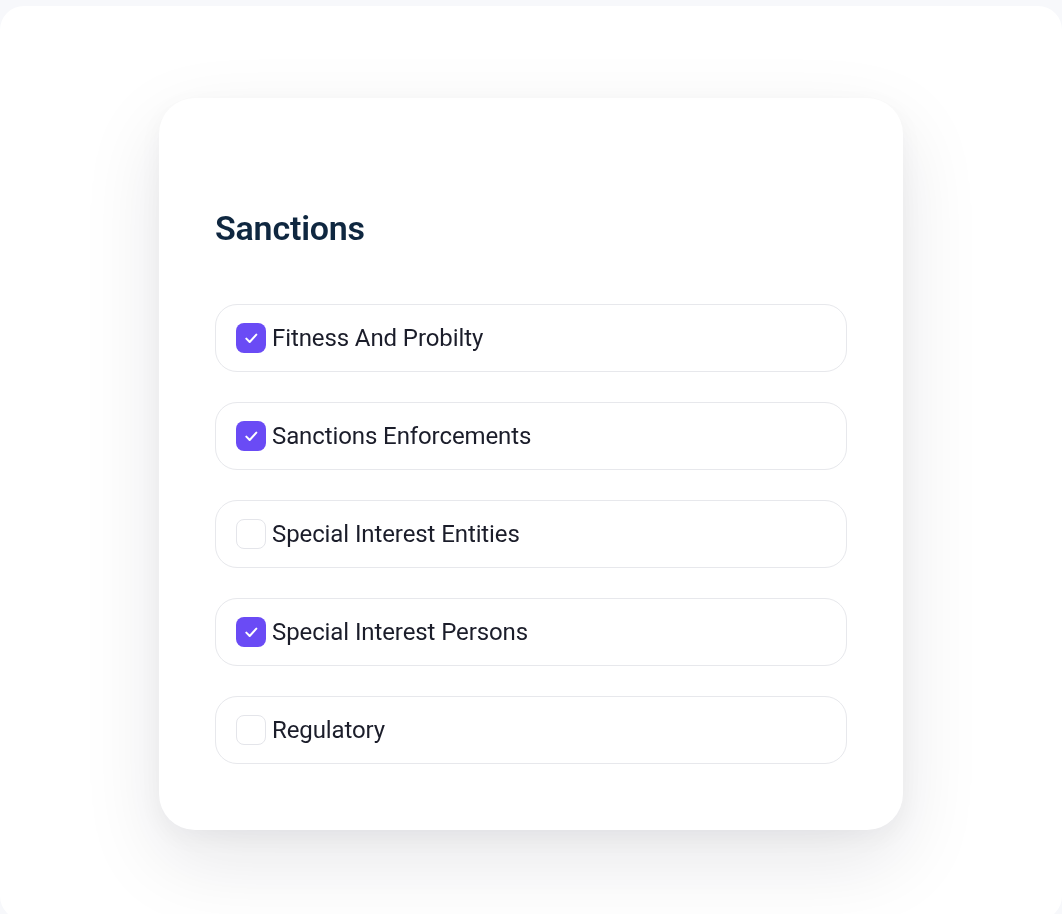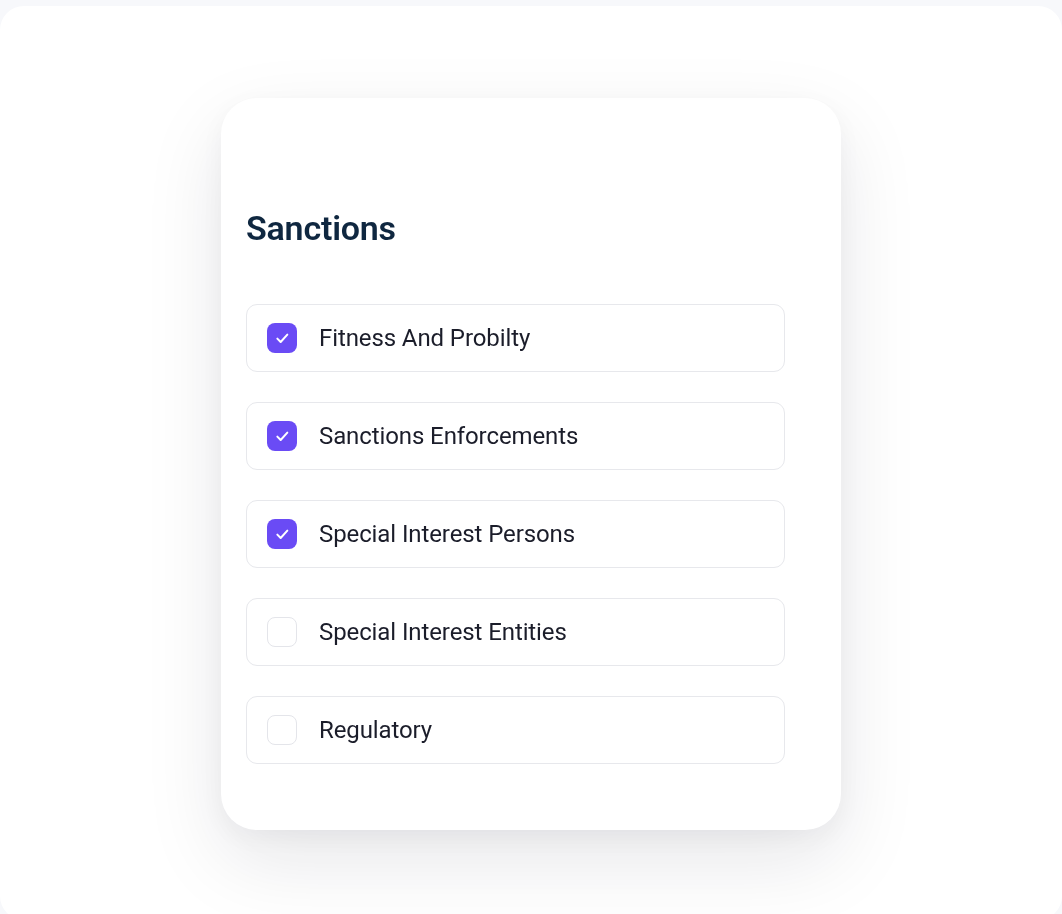--- a/index.html
+++ b/index.html
@@ -22,46 +22,46 @@
     background: #ffffff;
     border-radius: 24px;
     margin-top: 6px;
     position: relative;
     display: flex;
     justify-content: center;
     align-items: flex-start;
   }
   .card {
     margin-top: 92px;
-    width: 620px;
+    width: 744px;
     background: #ffffff;
     border-radius: 36px;
     box-shadow: 0 30px 80px rgba(16, 24, 40, 0.10), 0 8px 24px rgba(16, 24, 40, 0.04);
-    padding: 110px 56px 66px 25px;
+    padding: 110px 56px 66px 56px;
   }
   .card-title {
     font-size: 34px;
     font-weight: 600;
     color: #0f2740;
     letter-spacing: -0.2px;
     margin-bottom: 56px;
   }
   .options {
     display: flex;
     flex-direction: column;
     gap: 30px;
   }
   .option-row {
     width: 100%;
     border: 1px solid #e7e8ec;
-    border-radius: 11px;
+    border-radius: 22px;
     padding: 18px 20px 18px 20px;
     display: flex;
     align-items: center;
-    gap: 22px;
+    gap: 6px;
     cursor: pointer;
     background: #ffffff;
   }
   .checkbox {
     width: 30px;
     height: 30px;
     border-radius: 8px;
     display: flex;
     align-items: center;
     justify-content: center;
@@ -110,31 +110,31 @@
       <div class="option-row">
         <div class="checkbox checked">
           <svg viewBox="0 0 24 24">
               <polyline points="5 13 10 18 20 7"></polyline>
             </svg>
         </div>
         <span class="option-label">Sanctions Enforcements</span>
       </div>
 
       <div class="option-row">
+        <div class="checkbox unchecked"></div>
+        <span class="option-label">Special Interest Entities</span>
+      </div>
+
+      <div class="option-row">
         <div class="checkbox checked">
           <svg viewBox="0 0 24 24">
               <polyline points="5 13 10 18 20 7"></polyline>
             </svg>
         </div>
         <span class="option-label">Special Interest Persons</span>
-      </div>
-
-      <div class="option-row">
-        <div class="checkbox unchecked"></div>
-        <span class="option-label">Special Interest Entities</span>
       </div>
 
       <div class="option-row">
         <div class="checkbox unchecked"></div>
         <span class="option-label">Regulatory</span>
       </div>
 
     </div>
   </div>
 </div>

